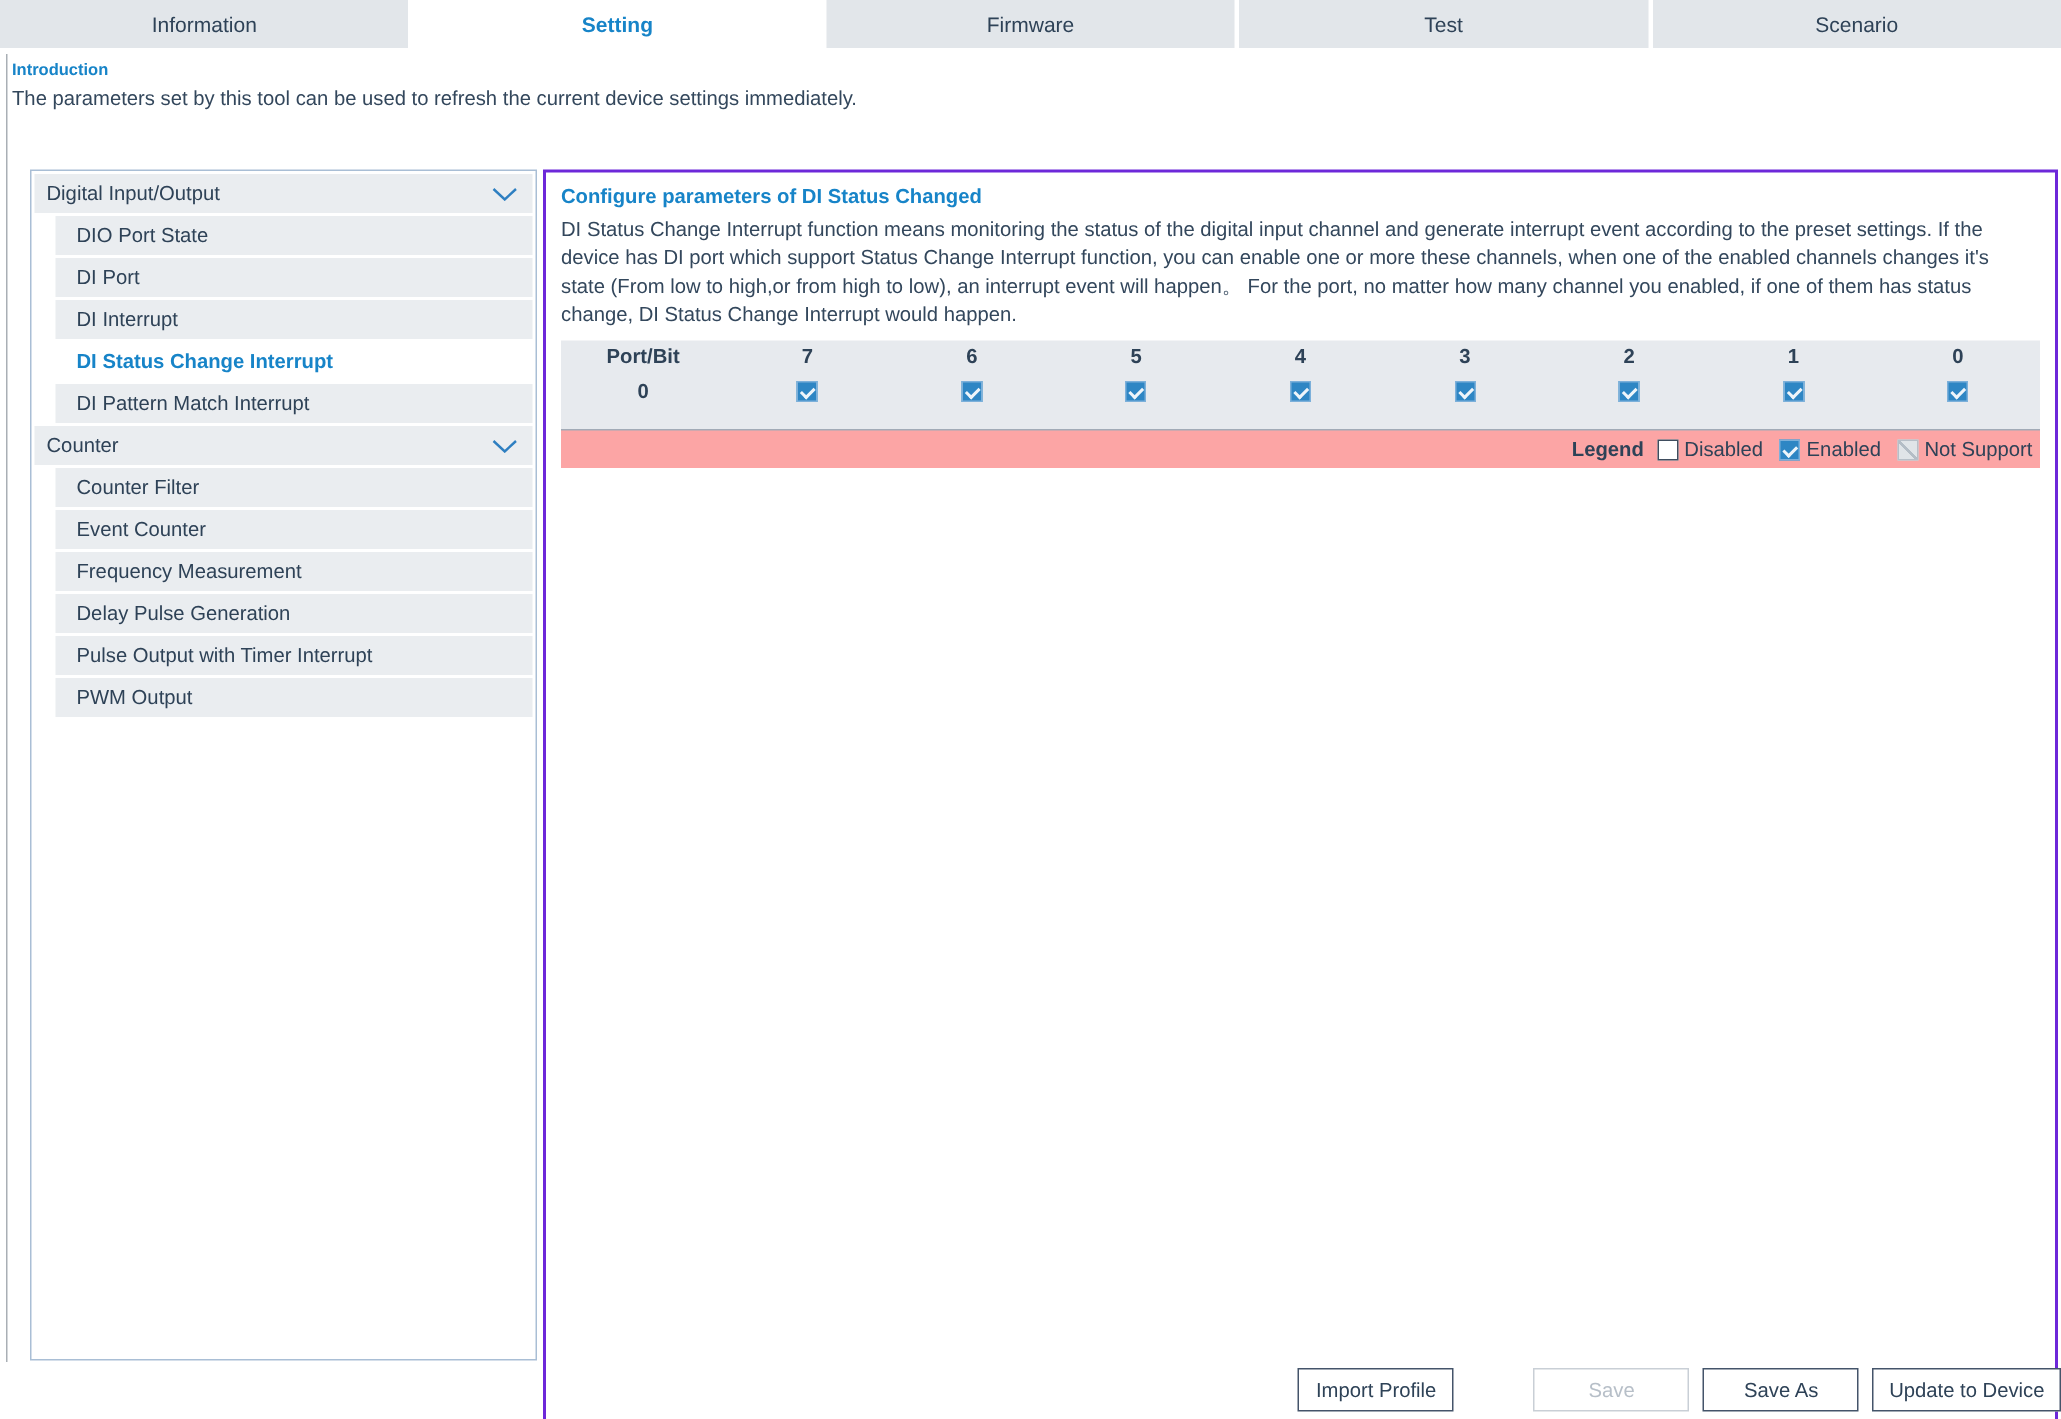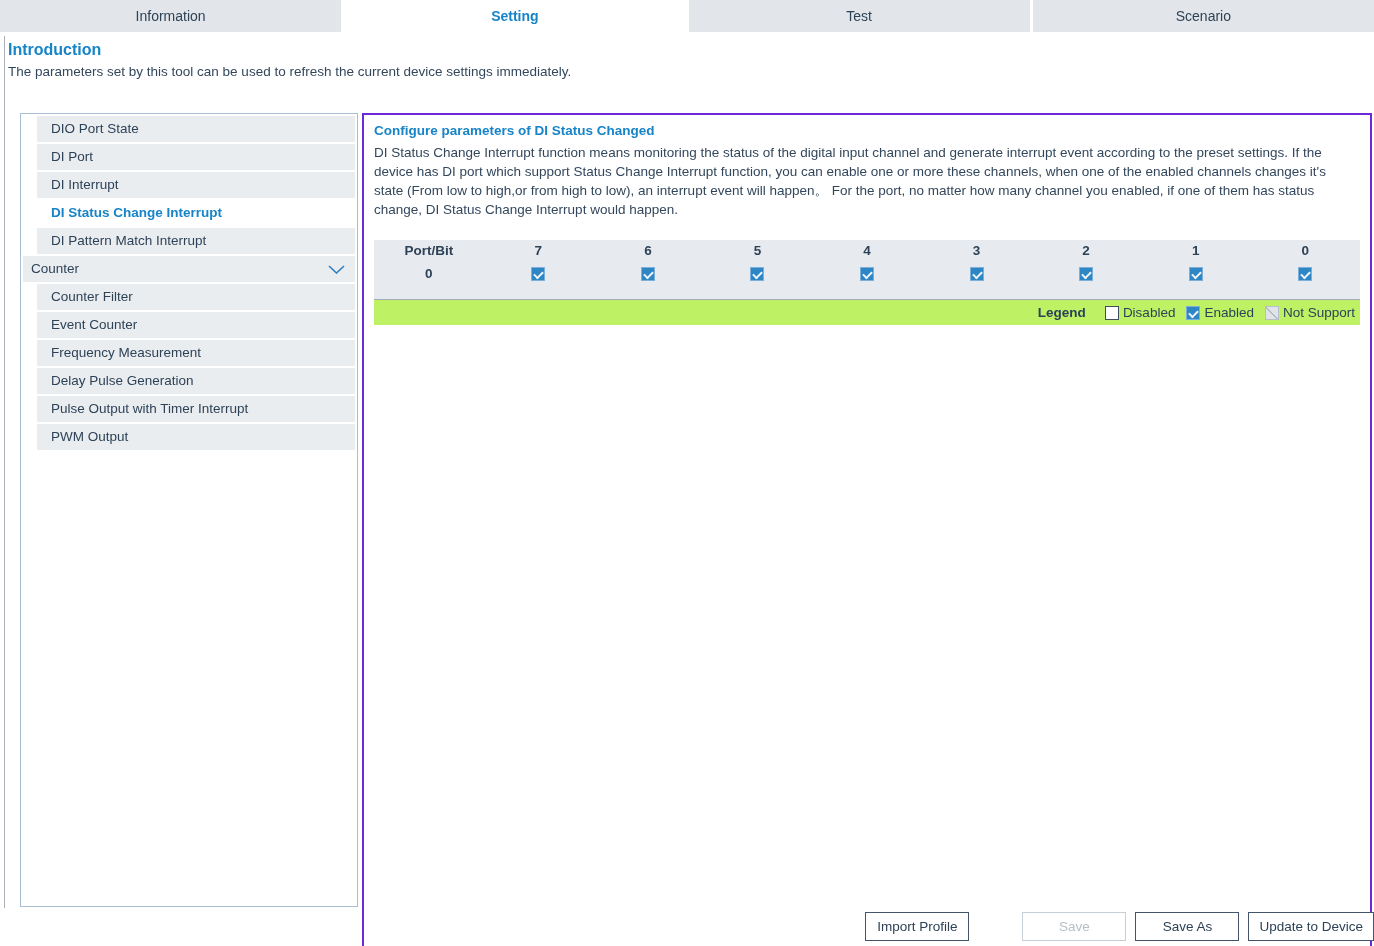--- a/index.html
+++ b/index.html
@@ -9,48 +9,48 @@
   
   .tabbar { position:absolute; top:0; left:0; width:1374px; height:32px;
             display:flex; gap:3px; background:#ffffff; }
   .tab { flex:1; background:#e2e6ea; color:#2e4257; font-size:14px;
          display:flex; align-items:center; justify-content:center; cursor:pointer; }
   .tab.active { background:#ffffff; color:#1784c8; font-weight:bold; }
 
   
   .left-rule { position:absolute; left:4px; top:36px; width:1px; height:872px; background:#a9afb5; }
   .intro { position:absolute; left:8px; top:41px; width:1362px; }
-  .intro-title { color:#1784c8; font-weight:bold; font-size:16px; margin-bottom:4px; }
+  .intro-title { color:#1784c8; font-weight:bold; font-size:11px; margin-bottom:4px; }
   .intro-line  { color:#33475c; font-size:13.5px; line-height:18px; }
 
   
   .sidebar { position:absolute; left:20px; top:113px; width:338px; height:794px;
              border:1px solid #a9bed5; background:#ffffff; padding-top:2px; overflow:hidden; }
   .tree-group, .tree-item { height:26px; line-height:26px; background:#eaedf0;
              margin:0 2px 2px 2px; font-size:13.5px; color:#2e4257; position:relative; cursor:pointer; }
   .tree-group { padding-left:8px; }
   .tree-item  { margin-left:16px; padding-left:14px; }
   .tree-item.selected { background:#ffffff; color:#1784c8; font-weight:bold; }
   .chev { position:absolute; right:10px; top:9px; }
 
   
   .main-panel { position:absolute; left:362px; top:113px; width:1010px; height:915px;
                 border:2px solid #6d28d9; background:#ffffff; padding:8px 10px; }
   .main-title { color:#1784c8; font-weight:bold; font-size:13.5px; margin-bottom:5px; }
-  .main-desc  { color:#33475c; font-size:13.5px; line-height:19px; margin-bottom:21px; max-width:966px; }
+  .main-desc  { color:#33475c; font-size:13.5px; line-height:19px; margin-bottom:8px; max-width:966px; }
 
   .di-table { background:#e7eaee; padding-bottom:13px; }
   .t-row { display:grid; grid-template-columns:repeat(9,1fr); }
   .t-head .cell { font-weight:bold; color:#2e4257; font-size:13.5px; height:21px;
                   line-height:21px; text-align:center; }
   .t-data .cell { height:25px; display:flex; align-items:center; justify-content:center;
                   color:#2e4257; font-weight:bold; font-size:13.5px; }
 
-  .legend-strip { border-top:1px solid #a2abb7; background:#bef264; height:26px;
-                  display:flex; align-items:center; justify-content:flex-end; gap:19px;
+  .legend-strip { border-top:1px solid #a2abb7; background:#fca5a5; height:26px;
+                  display:flex; align-items:center; justify-content:flex-end; gap:9px;
                   padding-right:5px; font-size:13.5px; color:#2e4257; }
   .legend-label { font-weight:bold; }
   .legend-item { display:flex; align-items:center; gap:4px; }
 
   
   .cb { width:14px; height:14px; display:inline-block; position:relative; flex:none; }
   .cb.checked { background:#2e86c4; border:1px solid #7cb0da; }
   .cb.checked::after { content:""; position:absolute; left:2px; top:3px; width:7px; height:4px;
                        border-left:2px solid #ffffff; border-bottom:2px solid #ffffff;
                        transform:rotate(-45deg); opacity:.92; }
@@ -65,32 +65,36 @@
          font-size:13.5px; font-family:"Liberation Sans", sans-serif; padding:0 10px;
          min-width:104px; cursor:pointer; }
   .btn:disabled { border-color:#c9cfd6; color:#b7bfc8; cursor:default;margin-left:44px; }
 </style>
 </head>
 <body>
 
 <div class="tabbar">
     <div class="tab">Information</div>
     <div class="tab active">Setting</div>
+    <div class="tab">Firmware</div>
     <div class="tab">Test</div>
     <div class="tab">Scenario</div>
   </div>
 
 <div class="left-rule"></div>
 
 <div class="intro">
   <div class="intro-title">Introduction</div>
   <div class="intro-line">The parameters set by this tool can be used to refresh the current device settings immediately.</div>
 </div>
 
 <div class="sidebar">
+    <div class="tree-group">Digital Input/Output<svg class="chev" width="17" height="9" viewBox="0 0 17 9">
+        <polyline points="1,1 8.5,8 16,1" fill="none" stroke="#2e7fc1" stroke-width="1.6"></polyline>
+      </svg></div>
     <div class="tree-item">DIO Port State</div>
     <div class="tree-item">DI Port</div>
     <div class="tree-item">DI Interrupt</div>
     <div class="tree-item selected">DI Status Change Interrupt</div>
     <div class="tree-item">DI Pattern Match Interrupt</div>
     <div class="tree-group">Counter<svg class="chev" width="17" height="9" viewBox="0 0 17 9">
         <polyline points="1,1 8.5,8 16,1" fill="none" stroke="#2e7fc1" stroke-width="1.6"></polyline>
       </svg></div>
     <div class="tree-item">Counter Filter</div>
     <div class="tree-item">Event Counter</div>

